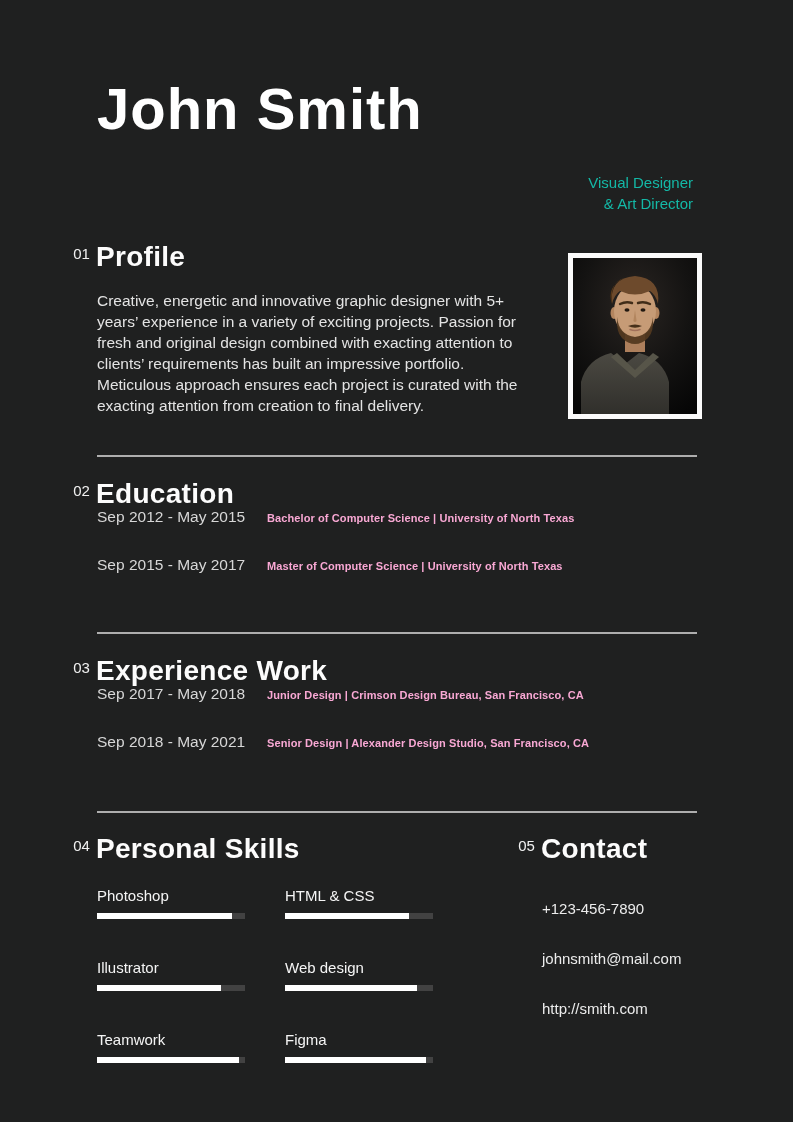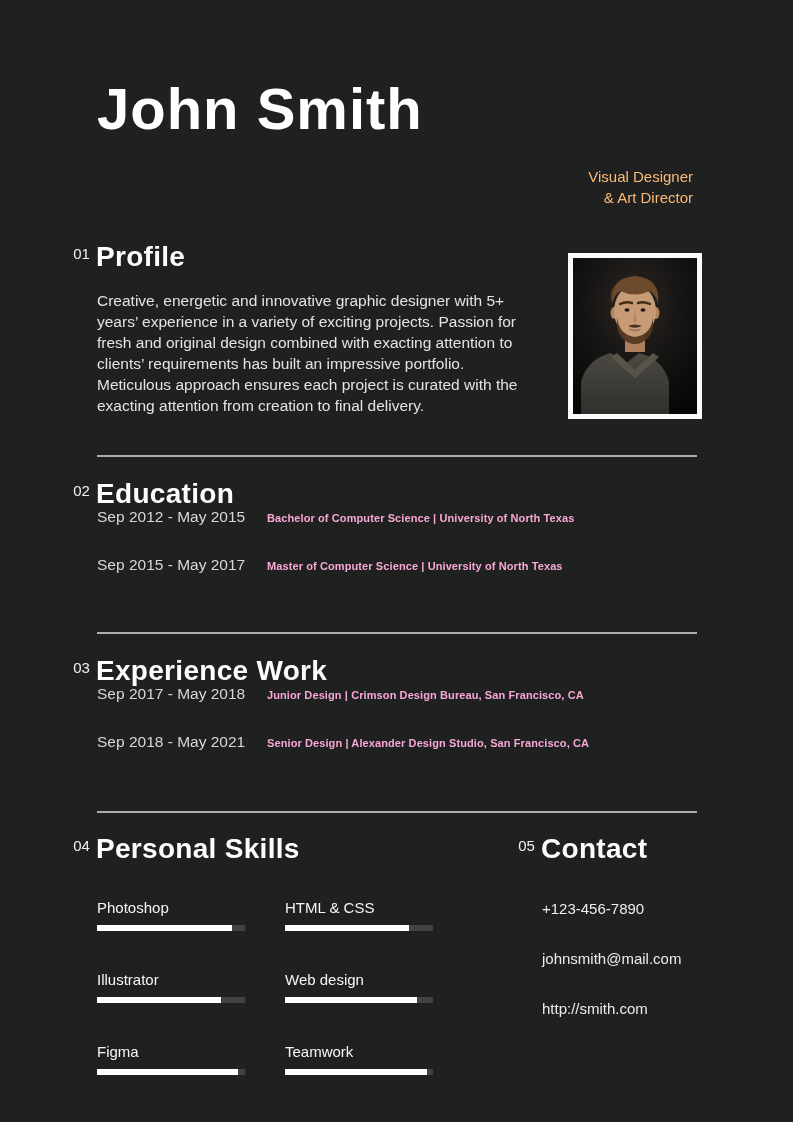--- a/index.html
+++ b/index.html
@@ -13,22 +13,22 @@
   .header { position:absolute; left:97px; top:80px; }
   .person-name {
     font-size:58px; font-weight:700; color:#ffffff;
     letter-spacing:1px; line-height:1;
   }
   .person-title {
     margin-top:14px; font-size:22px; font-weight:400;
     color:#f2f2f2; letter-spacing:0.5px;
   }
   .tagline {
-    position:absolute; top:166px; right:100px; text-align:right;
-    font-size:15px; line-height:21px; color:#fdba74;
+    position:absolute; top:172px; right:100px; text-align:right;
+    font-size:15px; line-height:21px; color:#14b8a6;
   }
   
   .section { position:absolute; left:73px; }
   .section-head { display:flex; align-items:flex-start;text-align:center; }
   .section-num {
     font-size:15px; color:#f0f0f0; margin-top:2px; margin-right:6px;
     min-width:17px; font-weight:400;
   }
   .section-title {
     font-size:28px; font-weight:700; color:#fcfcfc; line-height:1;
@@ -56,21 +56,21 @@
   .t-row { display:flex; align-items:baseline; white-space:nowrap; }
   .t-dates { width:150px; flex:none; margin-right:20px; font-size:15.5px; color:#d7d7d7; }
   .t-detail { font-size:11px; font-weight:700; color:#f9a8d4; letter-spacing:0.1px; }
   .t-row.first { }
   .t-row.second { margin-top:30px; }
   
   .bottom { position:absolute; left:73px; top:835px; width:647px; }
   .skills-col { width:382px; }
   .contact-col { position:absolute; left:445px; top:0; }
   .skills-grid {
-    margin-left:24px; margin-top:36px;
+    margin-left:24px; margin-top:24px;
     display:grid; grid-template-columns:148px 148px;
     column-gap:59px; row-gap:21px;gap:40px;
   }
   .skill-label { font-size:15px; color:#f5f5f5; line-height:18px; }
   .skill-track { margin-top:8px; width:148px; height:6px; background:#424242; }
   .skill-fill { height:100%; background:#ffffff; }
   .contact-list { margin-left:24px; margin-top:37px; }
   .contact-item {
     font-size:15px; color:#ececec; line-height:18px; margin-bottom:32px;
     text-decoration:none; display:block; cursor:pointer;
@@ -205,29 +205,29 @@
             <div class="skill-fill" style="width: 84%;"></div>
           </div>
         </div>
         <div>
           <div class="skill-label">Web design</div>
           <div class="skill-track">
             <div class="skill-fill" style="width: 89%;"></div>
           </div>
         </div>
         <div>
+          <div class="skill-label">Teamwork</div>
+          <div class="skill-track">
+            <div class="skill-fill" style="width: 96%;"></div>
+          </div>
+        </div>
+        <div>
           <div class="skill-label">Figma</div>
           <div class="skill-track">
             <div class="skill-fill" style="width: 95%;"></div>
-          </div>
-        </div>
-        <div>
-          <div class="skill-label">Teamwork</div>
-          <div class="skill-track">
-            <div class="skill-fill" style="width: 96%;"></div>
           </div>
         </div>
 
       </div>
     </div>
 
     <div class="contact-col">
       <div class="section-head">
         <span class="section-num">05</span>
         <span class="section-title">Contact</span>

